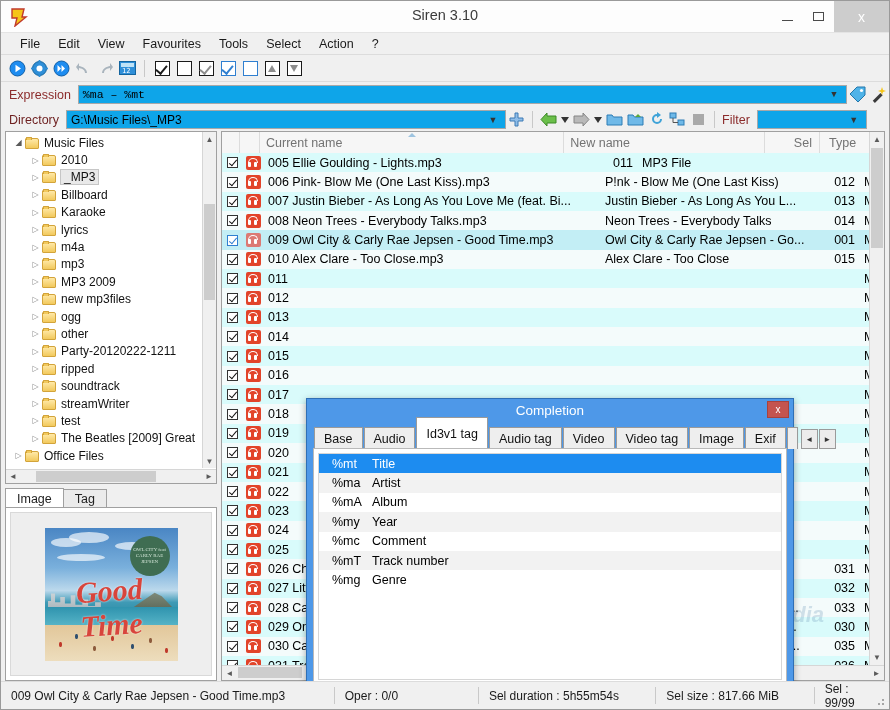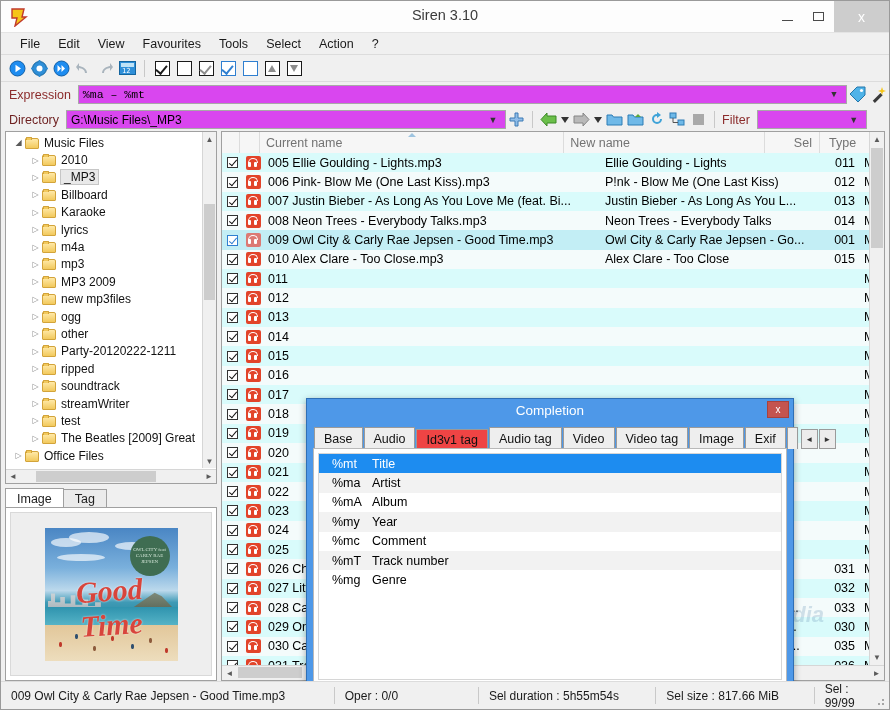--- a/index.html
+++ b/index.html
@@ -62,21 +62,21 @@
     width:15px;height:15px;border:1.6px solid #1a1a1a;background:#fff;
     box-sizing:border-box;display:flex;align-items:center;justify-content:center;
   }
   .tri-up{width:0;height:0;border-left:4.5px solid transparent;border-right:4.5px solid transparent;border-bottom:7px solid #8d8d8d;}
   .tri-dn{width:0;height:0;border-left:4.5px solid transparent;border-right:4.5px solid transparent;border-top:7px solid #8d8d8d;}
   
   .row-strip{height:25px;display:flex;align-items:center;padding-left:8px;background:#f0f0f0;}
   .strip-label{font-size:12.5px;color:#8b2b2b;margin-right:7px;}
   .strip-label.dark{color:#6d1f1f;}
   .field{
-    height:19px;border:1px solid #a8a8a8;background:#d946ef;box-sizing:border-box;
+    height:19px;border:1px solid #a8a8a8;background:#0ea5e9;box-sizing:border-box;
     display:flex;align-items:center;padding:0 4px;font-size:12px;
   }
   .field.mono{font-family:"Liberation Mono", monospace;font-size:11.5px;}
   .combo-arrow{
     width:16px;display:flex;align-items:center;justify-content:center;flex:none;
     color:#333;font-size:9px;
   }
   .icon-btn{width:21px;height:21px;display:flex;align-items:center;justify-content:center;}
   
   .main{
@@ -264,21 +264,21 @@
   }
   .dlg-body{
     position:absolute;left:7px;right:7px;top:26px;bottom:9px;
   }
   .dtabs{height:24px;display:flex;align-items:flex-end;}
   .dtab{
     height:22px;padding:0 9px;display:flex;align-items:center;font-size:12.5px;
     background:#eeeeee;border:1px solid #9a9a9a;border-bottom:none;color:#111;
     margin-right:1px;box-sizing:border-box;white-space:nowrap;
   }
-  .dtab.active{background:#ef4444;height:20px;font-weight:400;}
+  .dtab.active{background:#ffffff;height:32px;font-weight:400;}
   .dtab.clipped{overflow:hidden;padding-right:0;width:22px;}
   .dspin{display:flex;margin-left:1px;align-items:flex-end;}
   .dspin div{
     width:17px;height:20px;background:#ececec;border:1px solid #9a9a9a;
     display:flex;align-items:center;justify-content:center;font-size:8px;color:#333;
     box-sizing:border-box;margin-left:1px;
   }
   .dlist{
     position:absolute;left:0;right:0;top:24px;bottom:0;background:#fff;
     border:1px solid #fff;outline:1px solid #b9b9b9;box-sizing:border-box;
@@ -671,21 +671,20 @@
           <div class="lrow a">
             <div class="c-chk">
               <span class="lchk">
                 <i></i>
               </span>
             </div>
             <div class="c-ico">
               <span class="hp"></span>
             </div>
             <div class="c-cur">005 Ellie Goulding - Lights.mp3</div>
-            <div class="c-new">Ellie Goulding - Lights</div>
             <div class="c-sel">011</div>
             <div class="c-typ">MP3 File</div>
           </div>
           <div class="lrow b">
             <div class="c-chk">
               <span class="lchk">
                 <i></i>
               </span>
             </div>
             <div class="c-ico">

